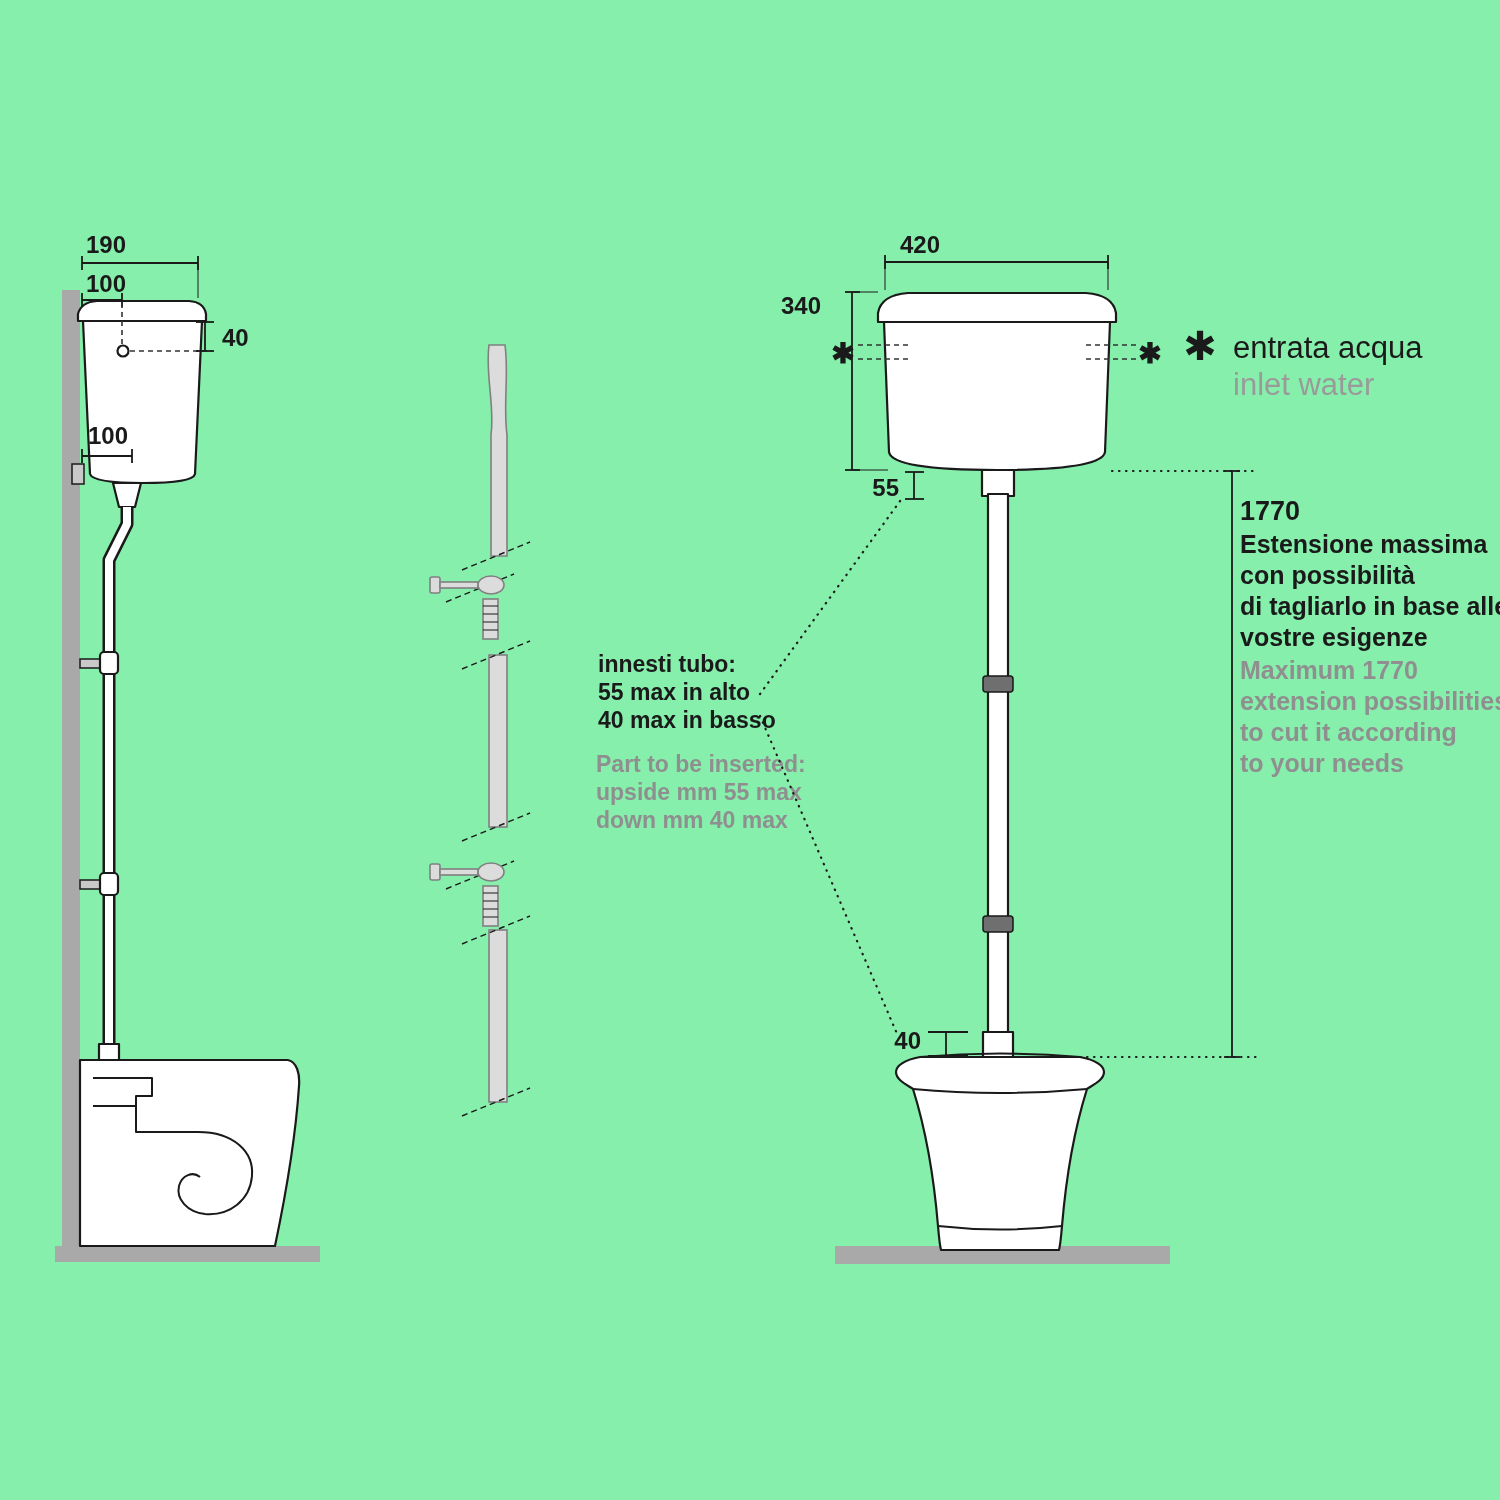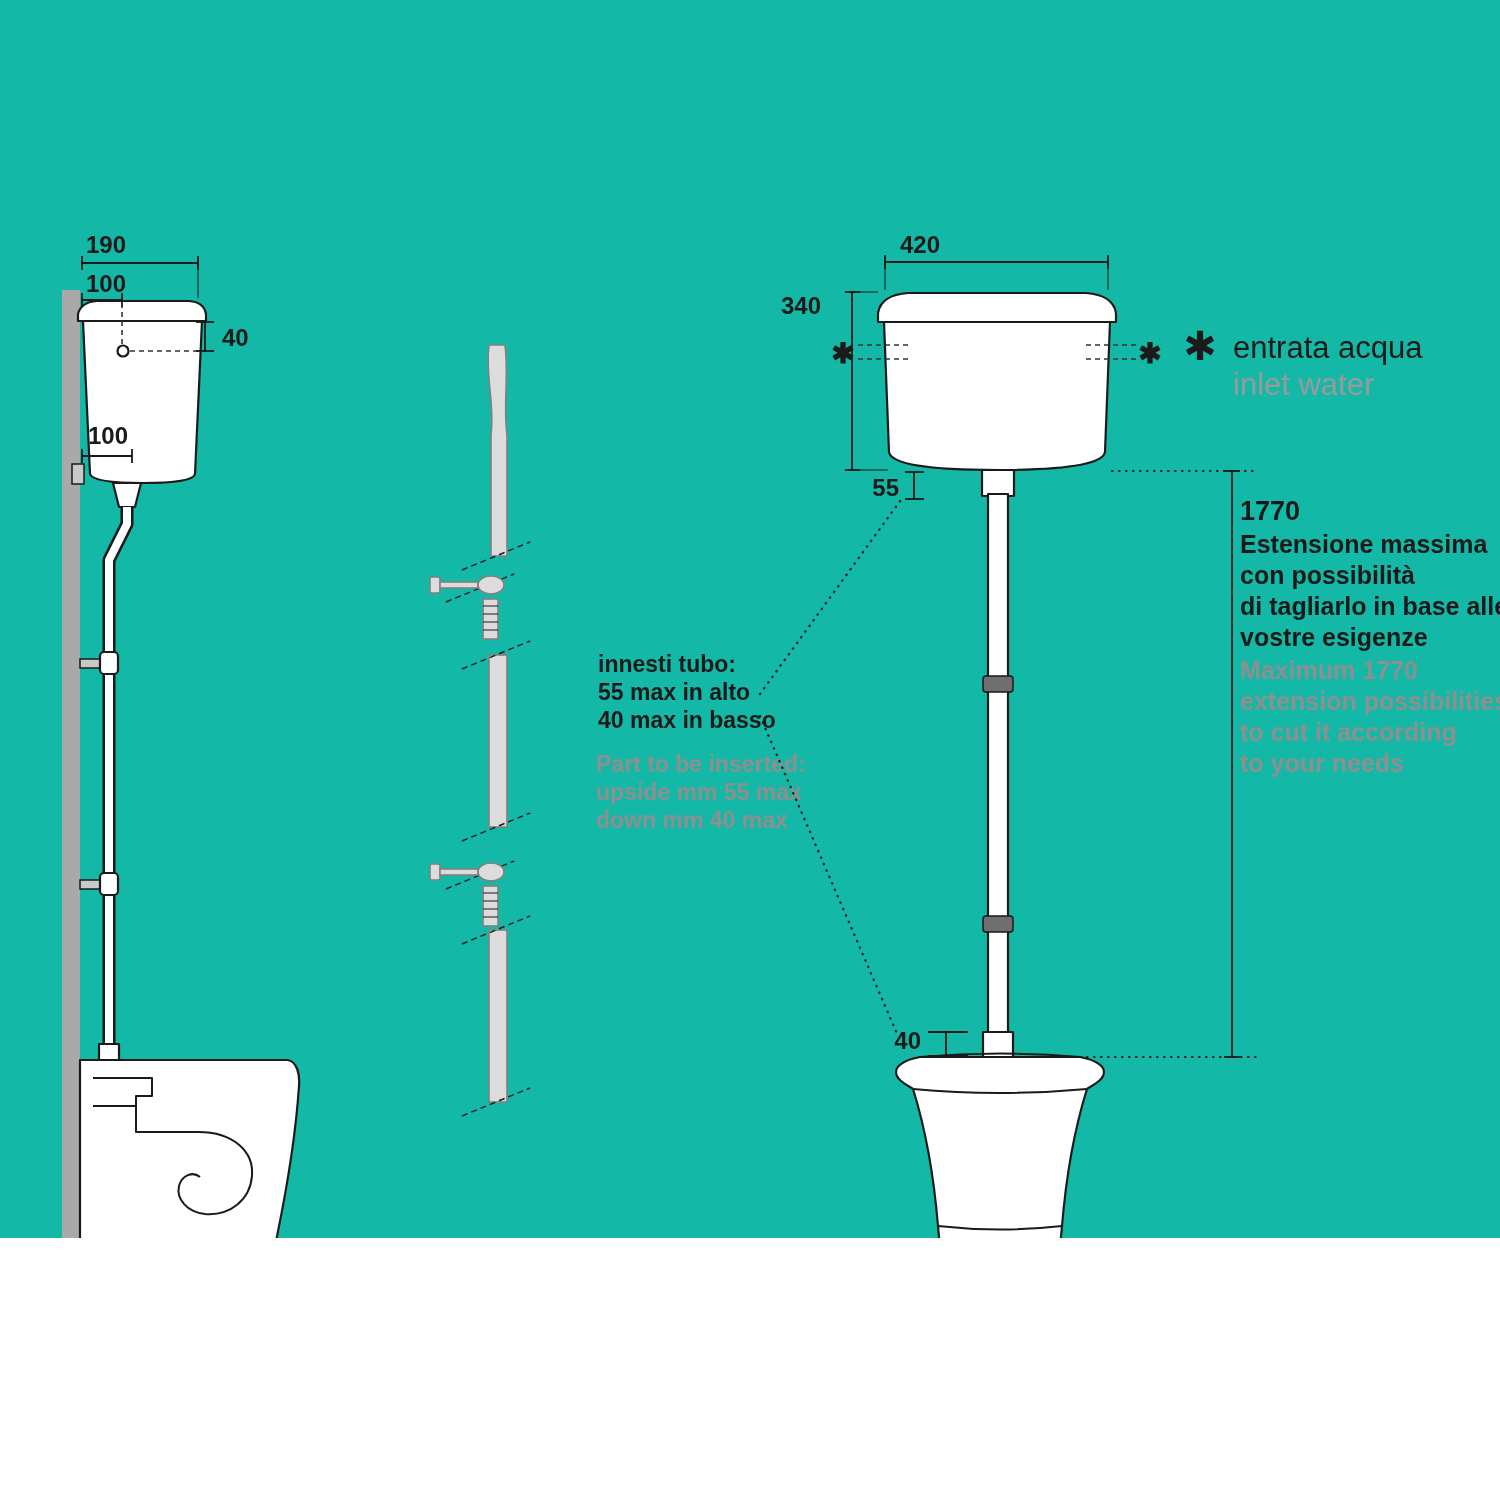--- a/index.html
+++ b/index.html
@@ -1,16 +1,16 @@
 <!DOCTYPE html>
 <html><head>
 <meta charset="utf-8">
 <style>
   html,body { margin:0; padding:0; background:#ffffff; }
-  .canvas { position:relative; width:1500px; height:1238px; background:#14b8a6; overflow:hidden; }
+  .canvas { position:relative; width:1500px; height:1500px; background:#86efac; overflow:hidden; }
   svg text { font-family:"Liberation Sans", sans-serif; }
   .shape   { fill:#ffffff; stroke:#1a1a1a; stroke-width:2.2; stroke-linejoin:round; }
   .ln      { fill:none; stroke:#1a1a1a; stroke-width:2; stroke-linejoin:round; }
   .dln     { stroke:#1a1a1a; stroke-width:1.8; fill:none; }
   .dlnt    { stroke:#1a1a1a; stroke-width:1;   fill:none; }
   .dash    { stroke:#333333; stroke-width:1.6; stroke-dasharray:5 4; fill:none; }
   .dash2   { stroke:#1a1a1a; stroke-width:1.4; stroke-dasharray:6 4; fill:none; }
   .dot     { stroke:#1a1a1a; stroke-width:2.2; stroke-dasharray:0.5 6.5; stroke-linecap:round; fill:none; }
   .gshape  { fill:#dcdcdc; stroke:#808080; stroke-width:1.6; }
   .solid   { fill:#a9a9a9; stroke:none; }

